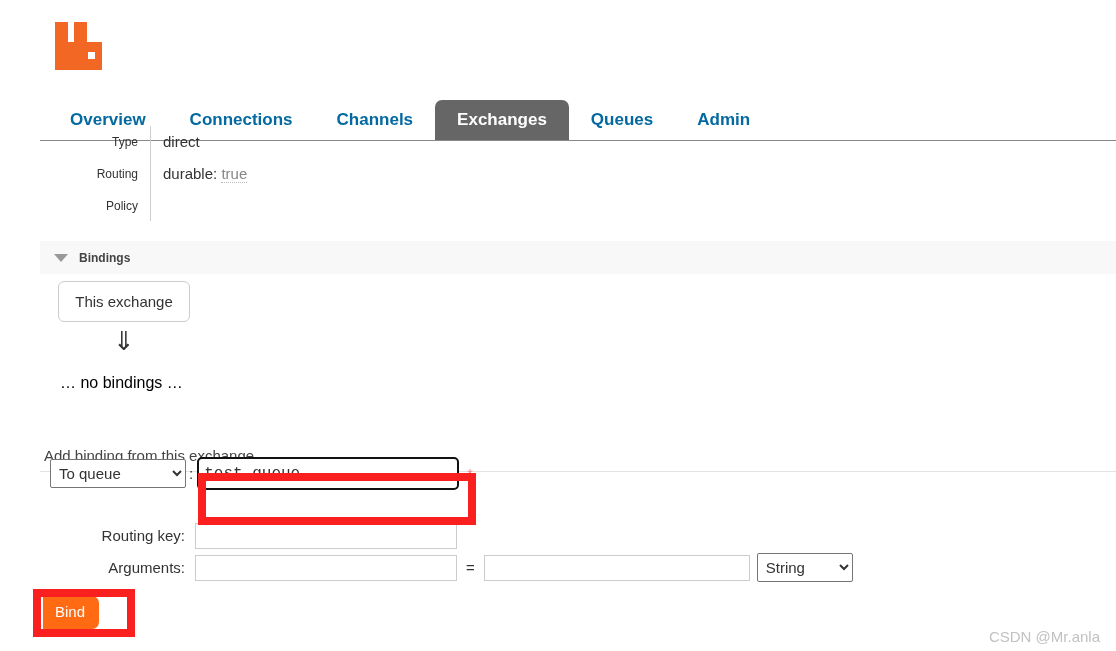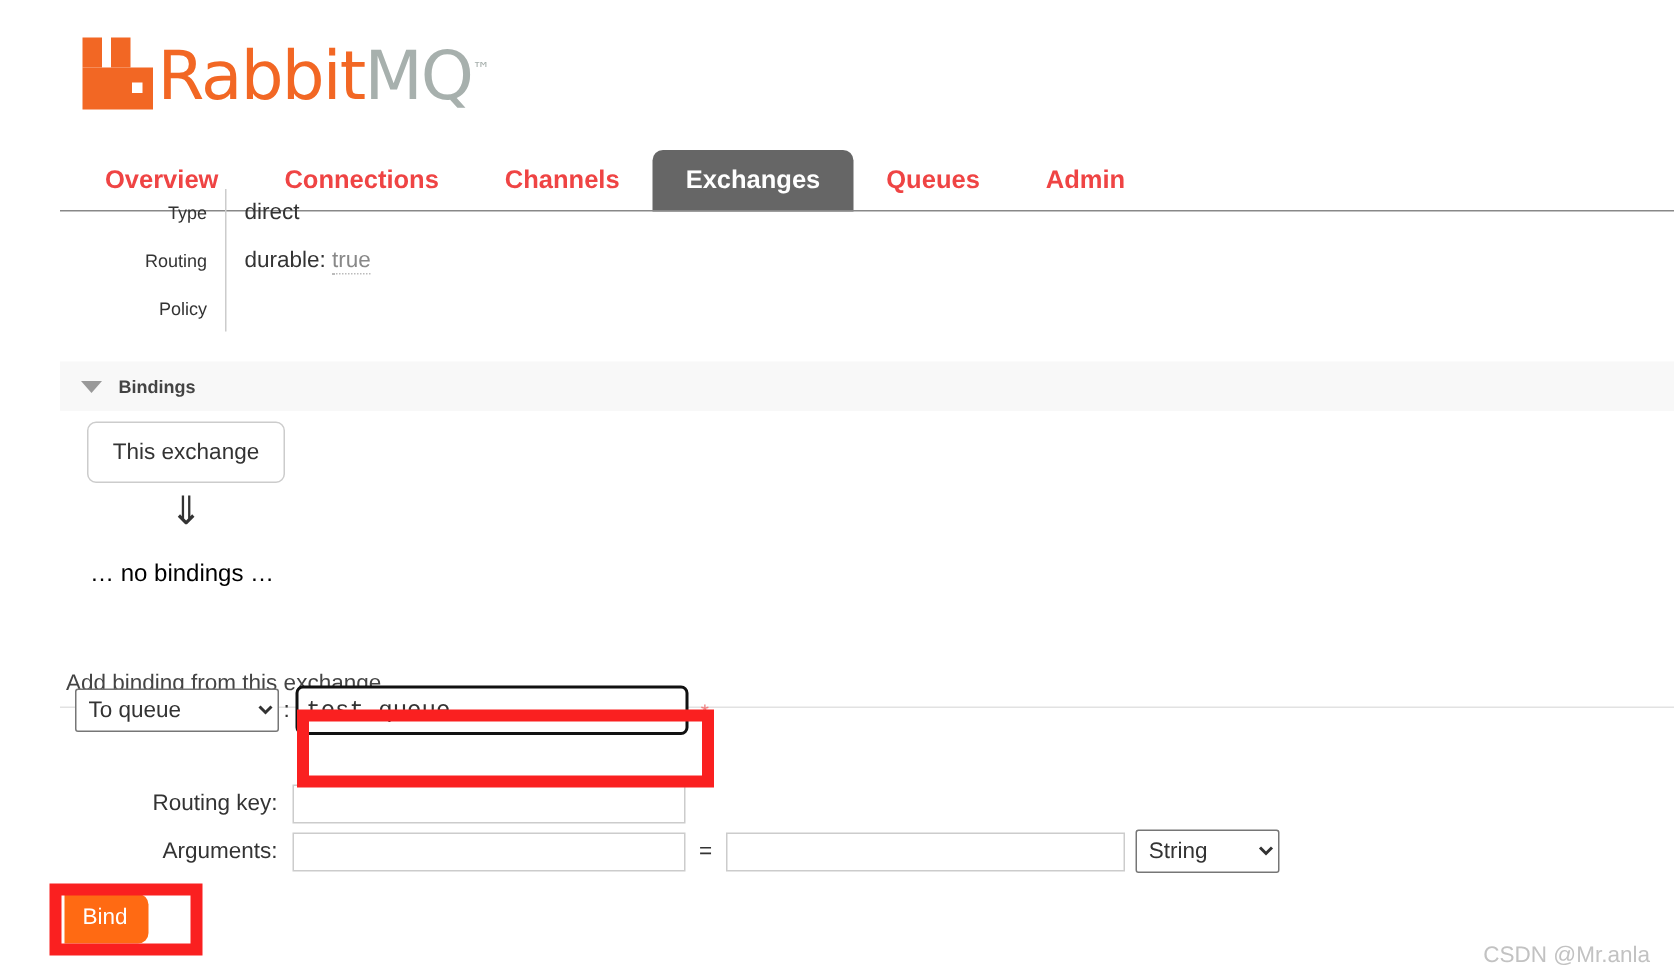--- a/index.html
+++ b/index.html
@@ -101,21 +101,21 @@
     position: absolute;
     left: 48px;
     top: 0;
     display: flex;
     align-items: flex-end;
     height: 41px;
   }
   .nav-tab {
     font-size: 17px;
     font-weight: bold;
-    color: #ef4444;
+    color: #0369a1;
     padding: 10px 22px 12px 22px;
     border-radius: 7px 7px 0 0;
     cursor: pointer;
     white-space: nowrap;
     line-height: 19px;
   }
   .nav-tab.active {
     background: #666666;
     color: #ffffff;
   }
@@ -375,21 +375,20 @@
 <body>
 
 <div id="header">
   <div id="logo-block">
     <div class="logo-mark">
       <div class="ear-l"></div>
       <div class="ear-r"></div>
       <div class="body"></div>
       <div class="eye"></div>
     </div>
-    <div class="logo-text"><span class="logo-rabbit">Rabbit</span><span class="logo-mq">MQ</span><span class="logo-tm">™</span></div>
   </div>
 </div>
 
 <div id="nav">
   <div id="nav-list">
     <div class="nav-tab">Overview</div>
     <div class="nav-tab">Connections</div>
     <div class="nav-tab">Channels</div>
     <div class="nav-tab active">Exchanges</div>
     <div class="nav-tab">Queues</div>

